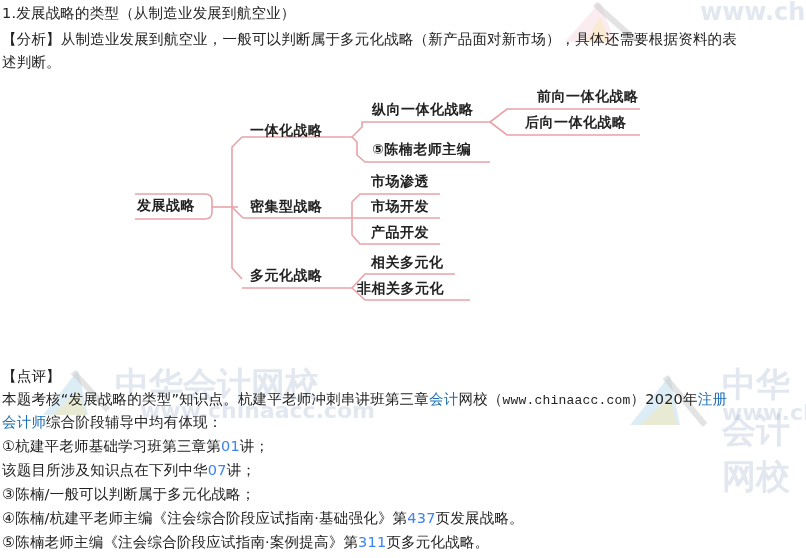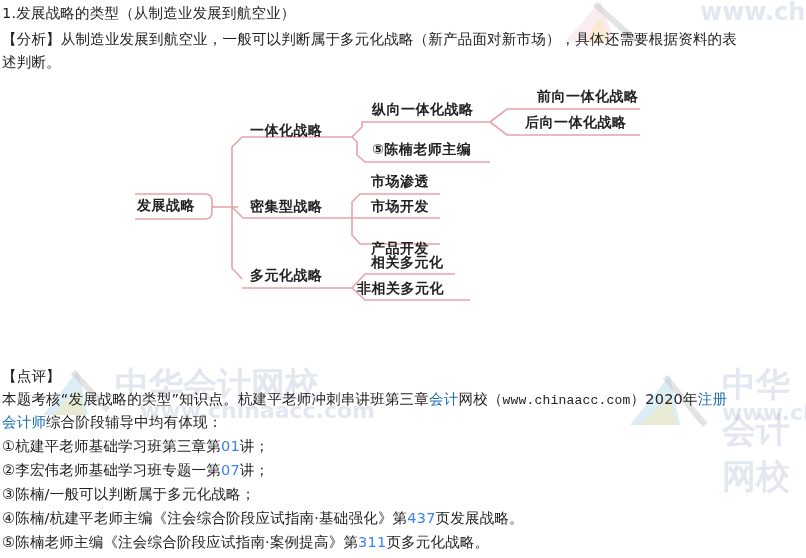--- a/index.html
+++ b/index.html
@@ -96,41 +96,41 @@
   <div class="node" style="left:250px; top:267px;">多元化战略</div>
 
   <div class="node" style="left:372px; top:101px;">纵向一体化战略</div>
   <div class="node" style="left:372px; top:141px;">⑤陈楠老师主编</div>
 
   <div class="node" style="left:525px; top:88px;margin-left:12px;">前向一体化战略</div>
   <div class="node" style="left:525px; top:114px;">后向一体化战略</div>
 
   <div class="node" style="left:371px; top:173px;">市场渗透</div>
   <div class="node" style="left:371px; top:198px;">市场开发</div>
-  <div class="node" style="left:371px; top:240px;text-align:right;">产品开发</div>
+  <div class="node" style="left:371px; top:224px;text-align:right;">产品开发</div>
 
   <div class="node" style="left:371px; top:254px;">相关多元化</div>
   <div class="node" style="left:357px; top:280px;">非相关多元化</div>
 </div>
 
 <div class="line" style="top:366px;">【点评】</div>
 
 <div class="line" style="top:389px;">
   <span>本题考核“发展战略的类型”知识点。杭建平老师冲刺串讲班第三章</span><span class="link">会计</span><span>网校（</span><span class="mono">www.chinaacc.com</span><span>）2020年</span><span class="link">注册</span>
 </div>
 
 <div class="line" style="top:412px;">
   <span class="link">会计师</span><span>综合阶段辅导中均有体现：</span>
 </div>
 
 <div class="line" style="top:436px;">
   <span>①杭建平老师基础学习班第三章第</span><span class="num">01</span><span>讲；</span>
 </div>
 <div class="line" style="top:460px;">
-  <span>②李宏伟老师基础学习班专题一第</span><span class="num">07</span><span>讲；</span>
+  <span>该题目所涉及知识点在下列中华</span><span class="num">07</span><span>讲；</span>
 </div>
 <div class="line" style="top:484px;">
   <span>③陈楠/一般可以判断属于多元化战略；</span>
 </div>
 <div class="line" style="top:508px;">
   <span>④陈楠/杭建平老师主编《注会综合阶段应试指南·基础强化》第</span><span class="num">437</span><span>页发展战略。</span>
 </div>
 <div class="line" style="top:532px;">
   <span>⑤陈楠老师主编《注会综合阶段应试指南·案例提高》第</span><span class="num">311</span><span>页多元化战略。</span>
 </div>

